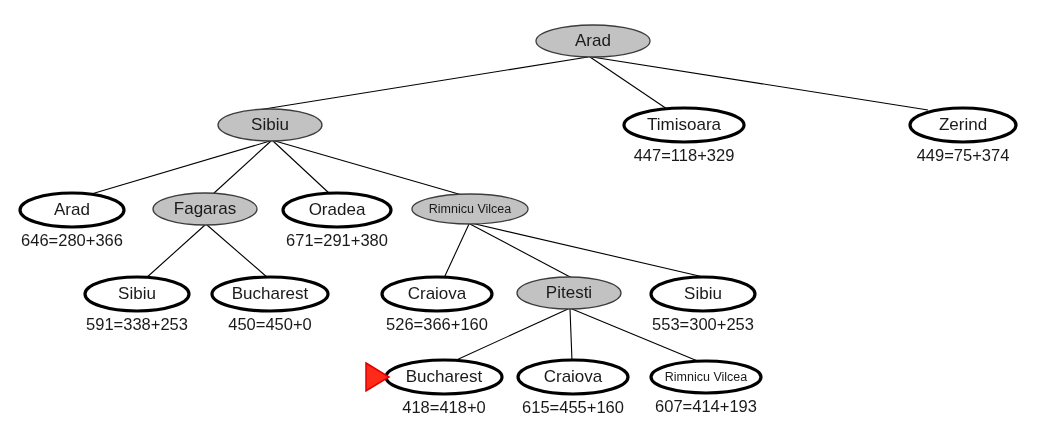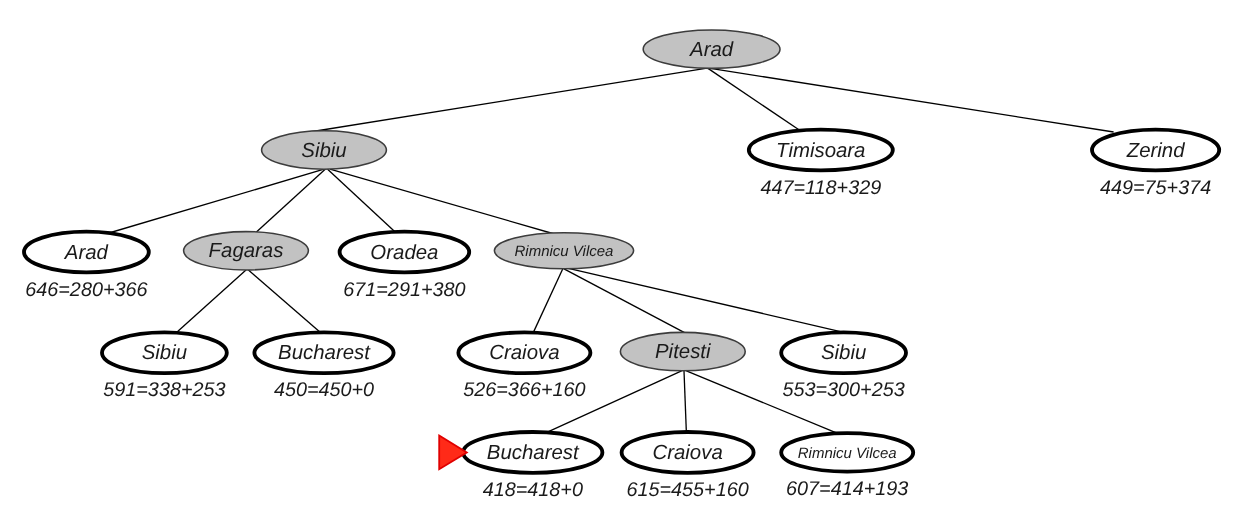--- a/index.html
+++ b/index.html
@@ -12,21 +12,20 @@
     width: 1044px;
     height: 441px;
     overflow: hidden;
     font-family: "Liberation Sans", sans-serif;
   }
   #diagram-root {
     position: relative;
     width: 948px;
     height: 441px;
     background: #ffffff;
-    font-style: italic;
   }
   svg#tree-svg {
     display: block;
     width: 1044px;
     height: 441px;
   }
   .edge-line {
     stroke: #000000;
     stroke-width: 1.1;
     fill: none;

